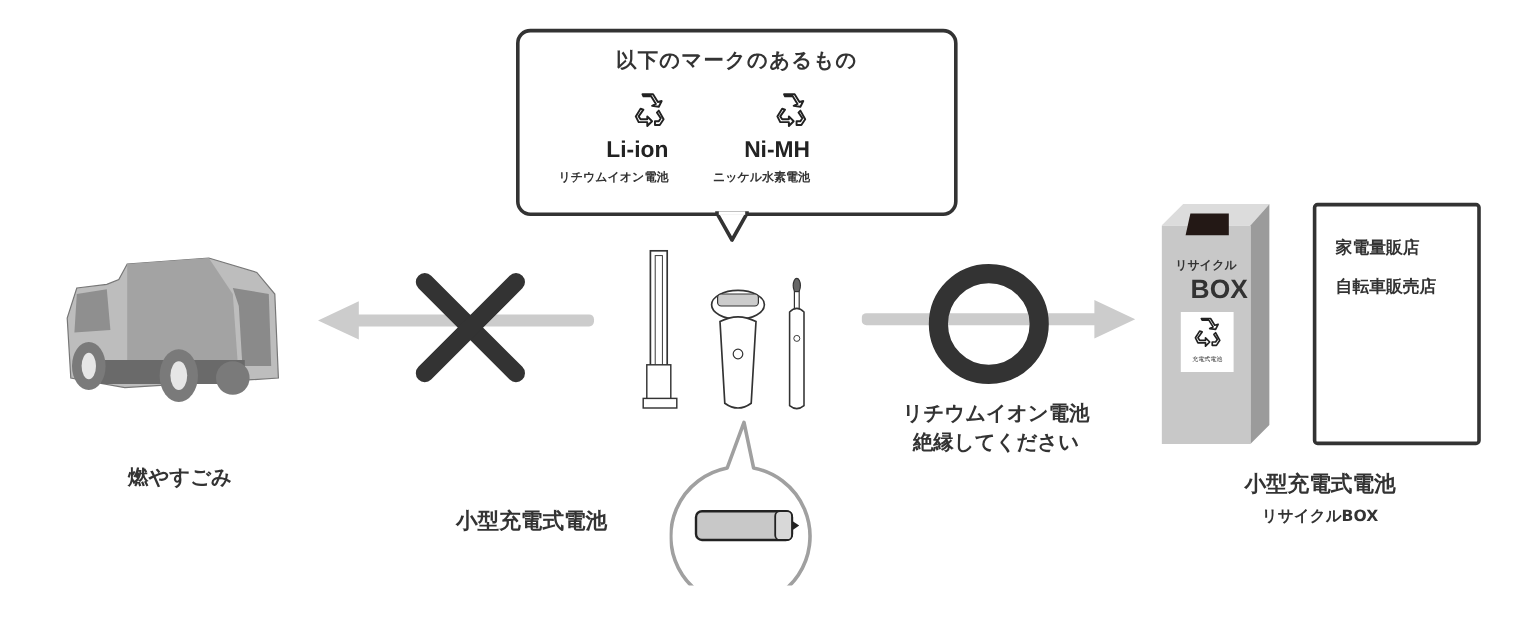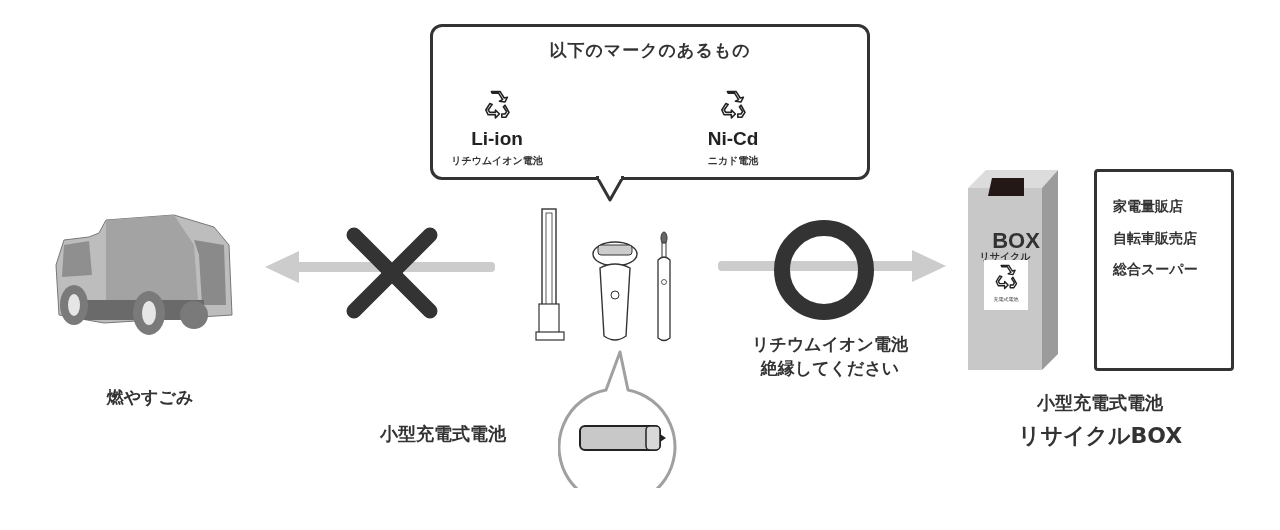--- a/index.html
+++ b/index.html
@@ -1,24 +1,24 @@
 <!DOCTYPE html>
 <html><head>
 <meta charset="utf-8">
 <style>
   html, body { margin:0; padding:0; background:#ffffff; }
   body { width:1280px; height:530px; position:relative; overflow:hidden;
          font-family:"DejaVu Sans","Liberation Sans",sans-serif; color:#333333; }
   .abs { position:absolute; }
 
   
-  .bubble { left:430px; top:24px; width:440px; height:156px; border:3px solid #333333;
+  .bubble { left:430px; top:24px; width:368px; height:156px; border:3px solid #333333;
             border-radius:12px; box-sizing:border-box; background:#fff;padding-left:16px; }
   .bubble-title { left:0; width:100%; top:12px; text-align:center; font-size:17px; font-weight:bold; letter-spacing:1px; }
-  .mark { top:63px; width:120px; text-align:center; }
+  .mark { top:50px; width:120px; text-align:right; }
   .mark .rec { width:32px; height:32px; margin:0 auto; }
   .mark .code { font-family:"Liberation Sans",sans-serif; font-size:19px; font-weight:bold; color:#222; margin-top:2px; }
   .mark .name { font-size:10px; font-weight:bold; color:#333; margin-top:4px; }
 
   .label { font-size:17px; font-weight:bold; color:#333; text-align:center; }
 
   .stores { left:1094px; top:169px; width:140px; height:202px; border:3px solid #333333; border-radius:4px; box-sizing:border-box; }
   .stores ul { list-style:none; margin:0; padding:0; position:absolute; left:16px; top:26px; }
   .stores li { font-size:14px; font-weight:bold; color:#333; height:31.5px; white-space:nowrap;font-family:Liberation Serif, serif; }
 </style>
@@ -33,32 +33,32 @@
       <g fill="none" stroke="#222" stroke-width="2" stroke-linejoin="round">
         <path d="M14 4 L22 4 L27 12 L23 14 L30 15 L33 9 L29 10 L24 2 L13 2 Z"></path>
         <path d="M11 17 L6 25 L9 31 L18 31 L18 35 L23 30 L18 25 L18 28 L11 28 L9 25 L14 18 Z"></path>
         <path d="M30 19 L35 28 L31 34 L26 34 L26 30 L30 30 L32 27 L28 21 Z"></path>
       </g>
     </svg>
     <div class="code">Li-ion</div>
     <div class="name">リチウムイオン電池</div>
   </div>
 
-
-  <div class="abs mark" style="left:240px;">
+  <div class="abs mark" style="left:122px;">
     <svg class="rec" viewBox="0 0 40 40">
       <g fill="none" stroke="#222" stroke-width="2" stroke-linejoin="round">
         <path d="M14 4 L22 4 L27 12 L23 14 L30 15 L33 9 L29 10 L24 2 L13 2 Z"></path>
         <path d="M11 17 L6 25 L9 31 L18 31 L18 35 L23 30 L18 25 L18 28 L11 28 L9 25 L14 18 Z"></path>
         <path d="M30 19 L35 28 L31 34 L26 34 L26 30 L30 30 L32 27 L28 21 Z"></path>
       </g>
     </svg>
-    <div class="code">Ni-Cd</div>
-    <div class="name">ニカド電池</div>
+    <div class="code">Ni-MH</div>
+    <div class="name">ニッケル水素電池</div>
   </div>
+
 </div>
 
 <svg class="abs" style="left:596px; top:176px;" width="28" height="26">
   <polygon points="1,1 27,1 14,24" fill="#fff" stroke="#333" stroke-width="3" stroke-linejoin="round"></polygon>
   <rect x="3" y="0" width="22" height="3" fill="#fff"></rect>
 </svg>
 
 <svg class="abs" style="left:44px; top:205px;" width="210" height="130" viewBox="0 0 210 130">
   <path d="M20 35 L45 32 L55 28 L62 15 L130 10 L170 22 L185 40 L188 110 L60 118 L15 110 L12 60 Z" fill="#bdbdbd" stroke="#777" stroke-width="1"></path>
   <path d="M62 15 L130 10 L150 40 L155 110 L62 112 Z" fill="#a3a3a3"></path>
@@ -122,36 +122,35 @@
 <div class="abs label" style="left:720px; top:333px; width:220px;">リチウムイオン電池</div>
 <div class="abs label" style="left:720px; top:357px; width:220px;">絶縁してください</div>
 
 <div class="abs" style="left:968px; top:170px; width:90px; height:200px;">
   <svg class="abs" style="left:0; top:0;" width="90" height="200">
     <polygon points="0,18 18,0 90,0 74,18" fill="#dcdcdc"></polygon>
     <polygon points="74,18 90,0 90,184 74,200" fill="#9b9b9b"></polygon>
     <rect x="0" y="18" width="74" height="182" fill="#c8c8c8"></rect>
     <polygon points="20,26 24,8 56,8 56,26" fill="#231815"></polygon>
   </svg>
-  <div class="abs" style="left:0; top:44px; width:74px; text-align:center; font-size:10px; font-weight:bold; color:#333;margin-top:36px;">リサイクル</div>
+  <div class="abs" style="left:0; top:44px; width:74px; text-align:center; font-size:10px; font-weight:bold; color:#333;">リサイクル</div>
   <div class="abs" style="left:0; top:58px; width:96px; text-align:center; font-family:'Liberation Sans',sans-serif; font-size:22px; font-weight:bold; color:#333;">BOX</div>
   <div class="abs" style="left:16px; top:90px; width:44px; height:50px; background:#fff;">
     <svg style="position:absolute; left:8px; top:4px;" width="28" height="28" viewBox="0 0 40 40">
       <g fill="none" stroke="#222" stroke-width="2" stroke-linejoin="round">
         <path d="M14 4 L22 4 L27 12 L23 14 L30 15 L33 9 L29 10 L24 2 L13 2 Z"></path>
         <path d="M11 17 L6 25 L9 31 L18 31 L18 35 L23 30 L18 25 L18 28 L11 28 L9 25 L14 18 Z"></path>
         <path d="M30 19 L35 28 L31 34 L26 34 L26 30 L30 30 L32 27 L28 21 Z"></path>
       </g>
     </svg>
     <div style="position:absolute; left:0; top:36px; width:44px; text-align:center; font-size:5px; color:#333;">充電式電池</div>
   </div>
 </div>
 
 <div class="abs stores">
   <ul>
     <li>家電量販店</li>
     <li>自転車販売店</li>
-    <li>総合スーパー</li>
   </ul>
 </div>
 
 <div class="abs label" style="left:990px; top:391px; width:220px; font-size:18px;">小型充電式電池</div>
-<div class="abs label" style="left:990px; top:421px; width:220px; font-size:22px;">リサイクルBOX</div>
+<div class="abs label" style="left:990px; top:421px; width:220px; font-size:13px;">リサイクルBOX</div>
 
 </body></html>

